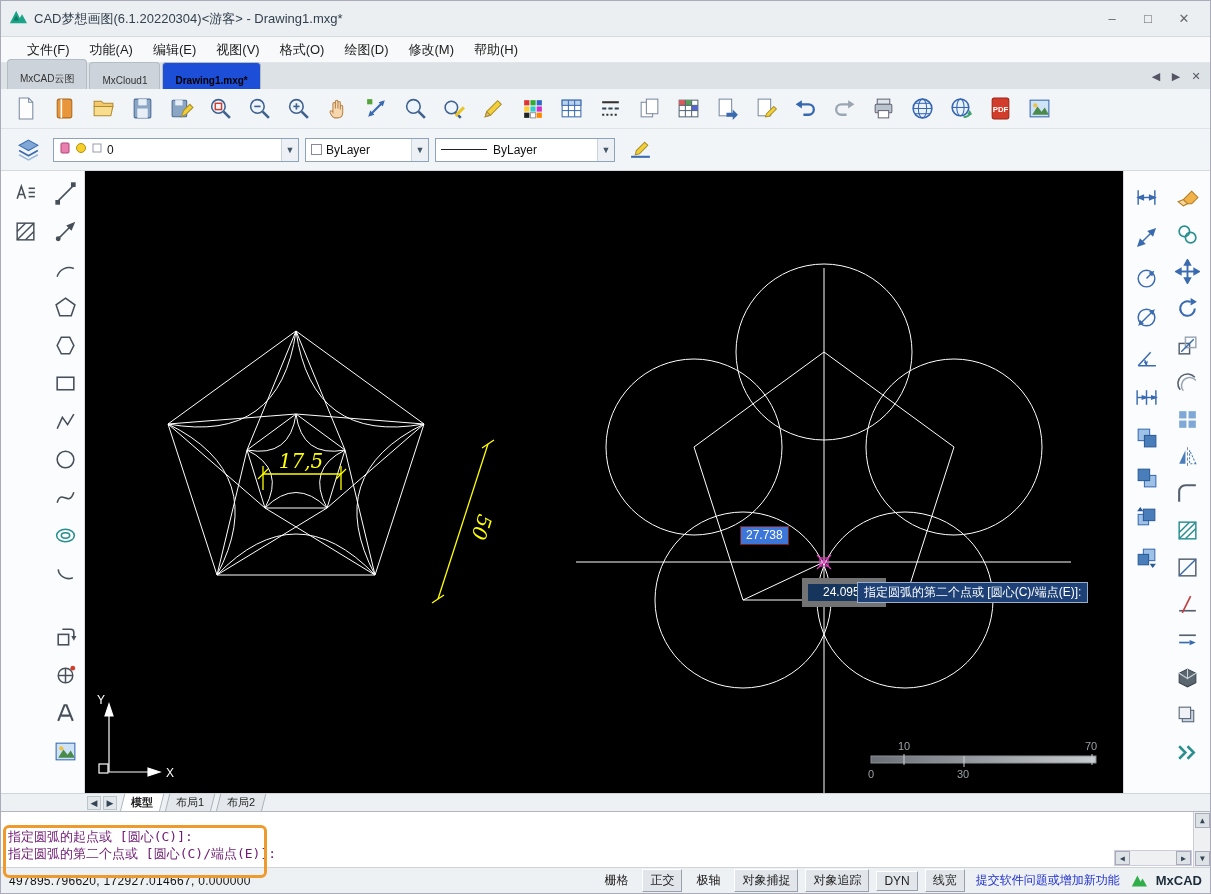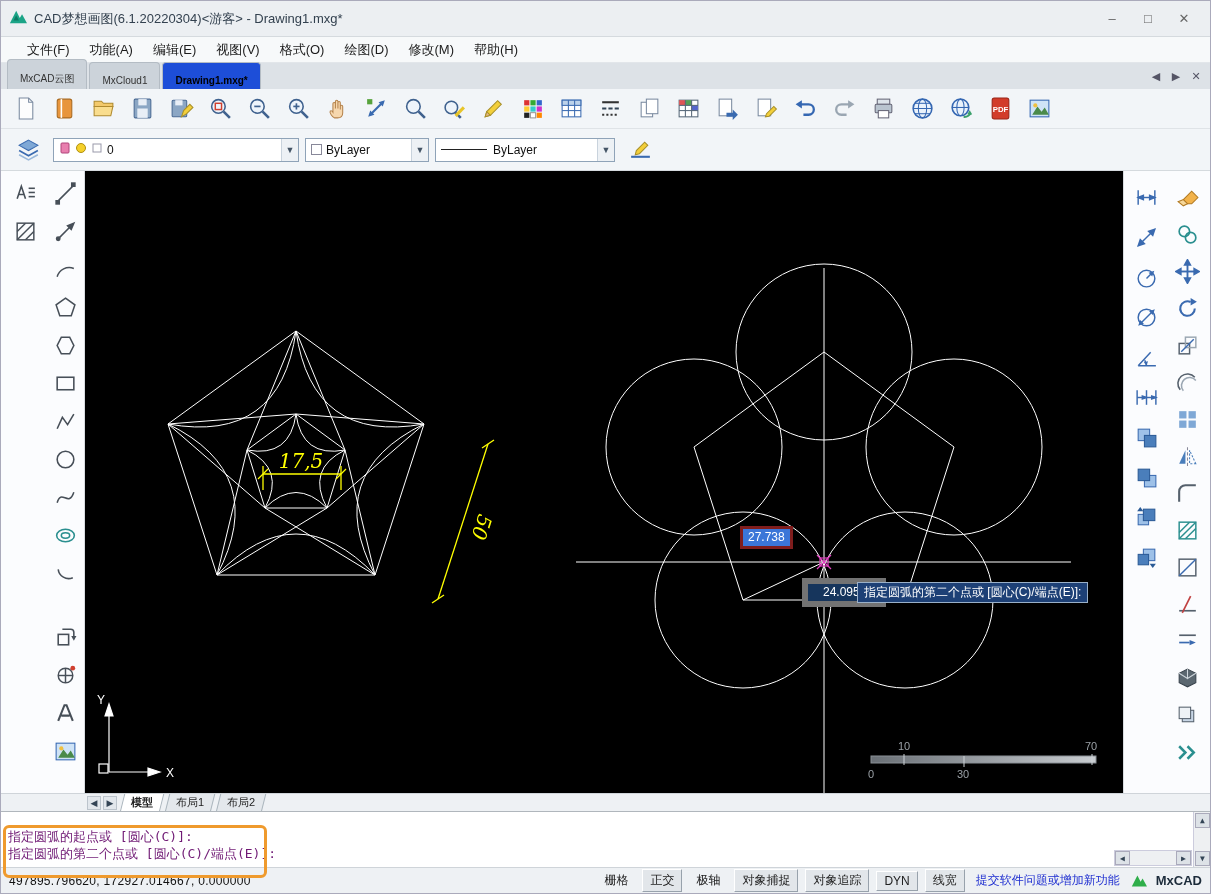--- a/index.html
+++ b/index.html
@@ -35,21 +35,21 @@
 .lgap{grid-column:1/3;height:20px}
 .c2{grid-column:2}
 .canvas-wrap{width:1040px;position:relative;background:#000;overflow:hidden}
 .canvas-wrap svg.draw{position:absolute;left:0;top:0}
 .right-tools{width:87px;background:#fbfcfe;border-left:1px solid #d8dce0;display:flex;gap:3px;padding-top:10px;justify-content:center;align-items:flex-start}
 .rcol{display:flex;flex-direction:column}
 .rcol.dims .ticon{margin-bottom:8px}
 .rcol.mods .ticon{margin-bottom:5px}
 
 .dyn{position:absolute;font-size:12px;color:#fff;white-space:nowrap;line-height:15px}
-.dyn-dist{left:655px;top:355px;background:#3b76d8;border:3px solid #7f1d1d;padding:1px 5px}
+.dyn-dist{left:655px;top:355px;background:#3b76d8;border:1px solid #7f1d1d;padding:1px 5px}
 .dyn-angle{left:717px;top:407px;background:#16355c;border:6px solid #737373;padding:1px 15px}
 .dyn-prompt{left:772px;top:411px;background:#1d4076;border:1px solid #9ab0c8;padding:2px 6px}
 
 .layout-row{height:18px;background:#eef1f4;border-top:1px solid #cfd4d9;display:flex;align-items:center;padding-left:86px;font-size:11px;gap:2px;flex:0 0 auto}
 .lt-arrow{width:14px;height:14px;display:flex;align-items:center;justify-content:center;color:#345;font-size:9px;background:#e2e7ec;border:1px solid #bcc4cc}
 .lt-tab{padding:1px 8px;border:1px solid #aab4bc;border-top:none;background:#e4e8ec;transform:skewX(-14deg);margin-left:3px}
 .lt-tab span{display:inline-block;transform:skewX(14deg)}
 .lt-tab.active{background:#fff;font-weight:bold}
 
 .cmd{height:56px;background:#fff;border-top:1px solid #b0b6bc;position:relative;font-family:"DejaVu Sans Mono",monospace;font-size:13px;flex:0 0 auto}

